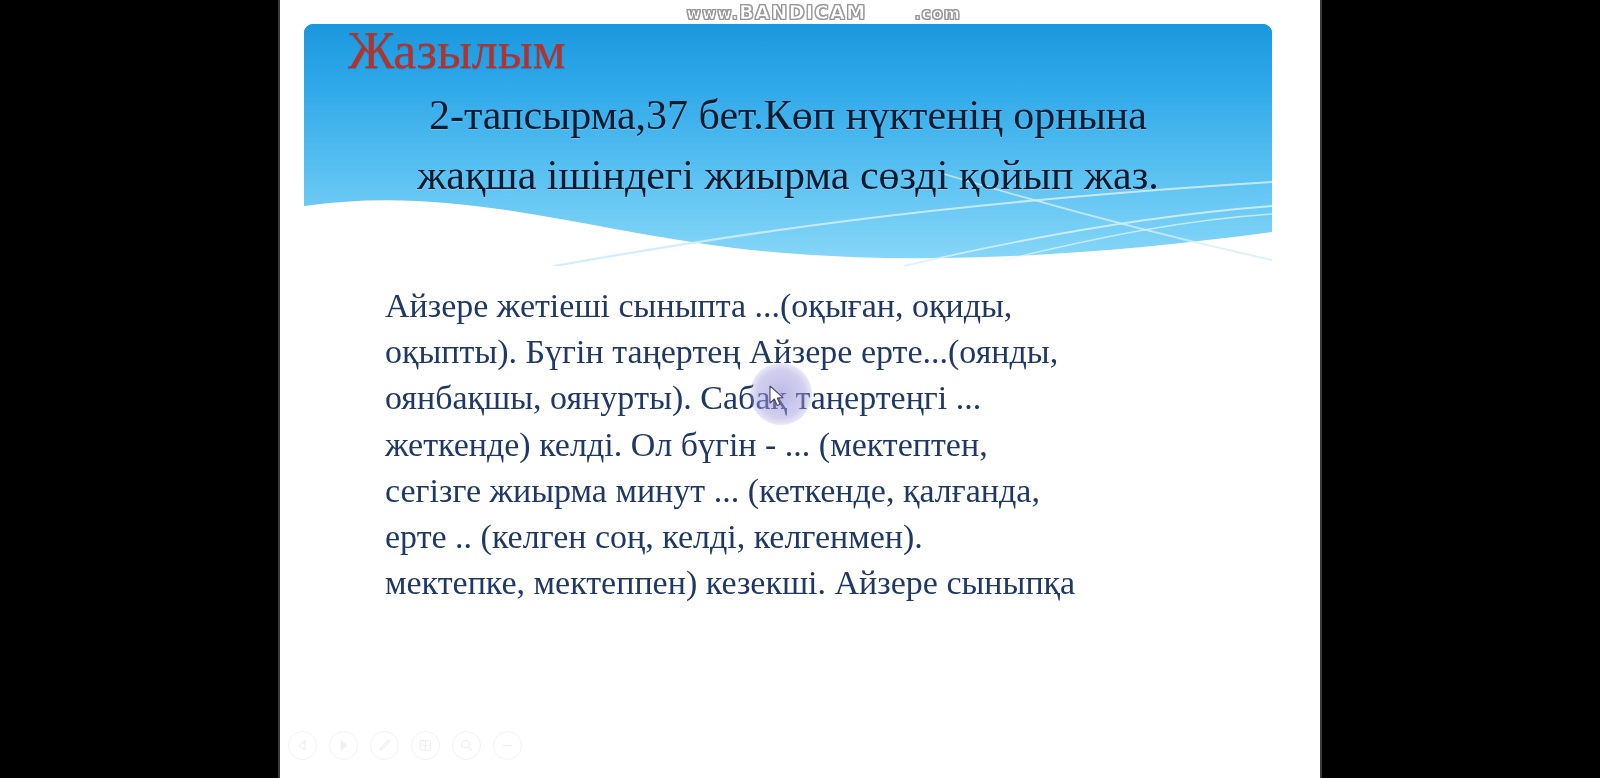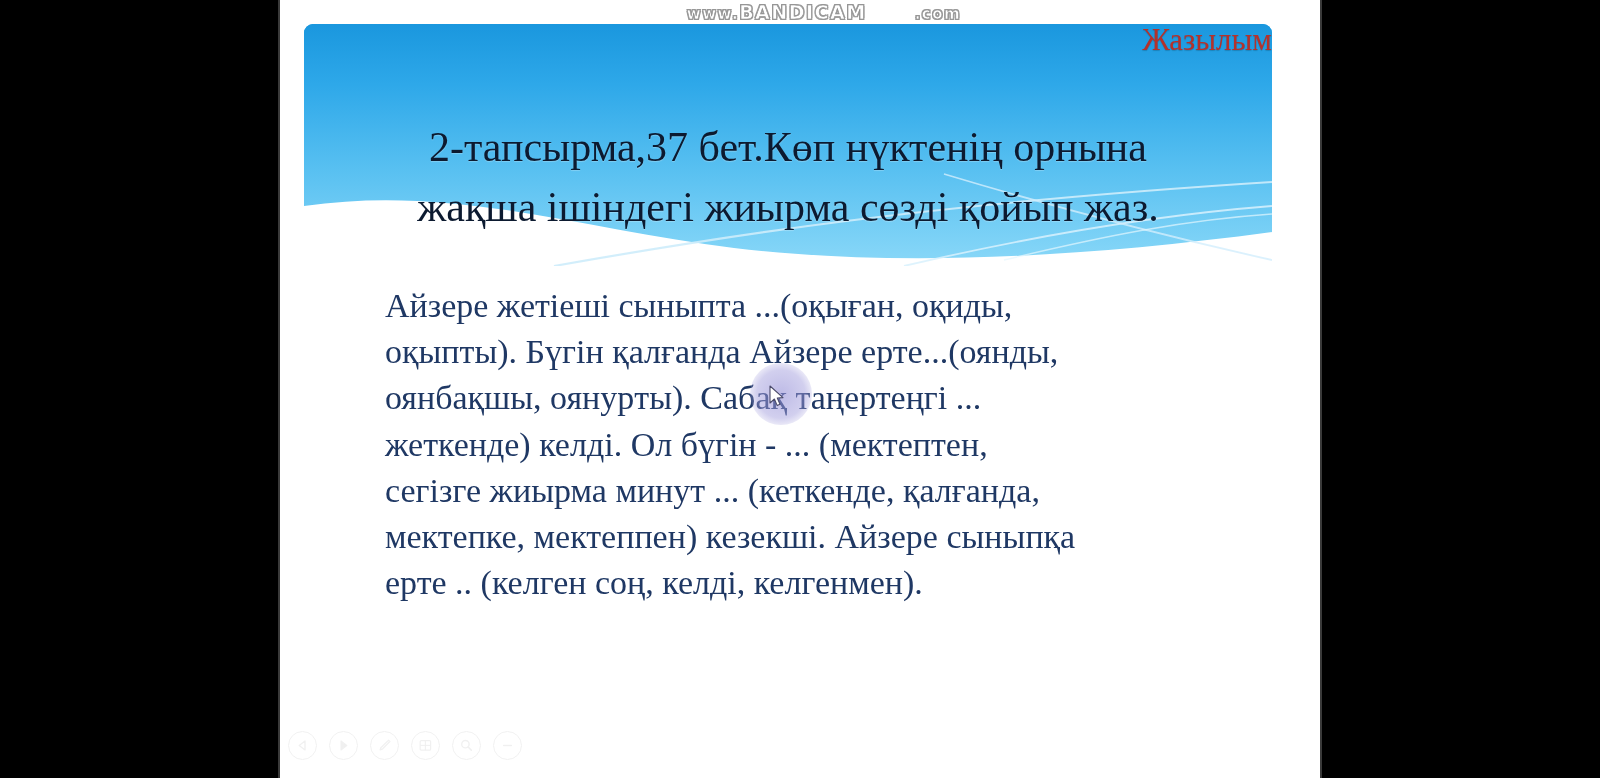--- a/index.html
+++ b/index.html
@@ -61,40 +61,39 @@
     width:968px; height:242px;
     border-radius:9px 9px 0 0;
     background:linear-gradient(175deg,#1a97de 0%, #2ba6e8 22%, #4bb9ef 52%, #72cdf5 80%, #8ad8f8 100%);
     overflow:hidden;
   }
   #banner-wave{ position:absolute; left:0; top:0; width:100%; height:100%; }
 
   #banner-title{
     position:absolute;
     left:0; right:0; top:0px;
-    text-align:right;
-    font-size:31px;
+    text-align:left;
+    font-size:52px;
     line-height:1.05;
     color:#b5312b;
     font-family:"Liberation Serif", serif;
     text-shadow:0 1px 1px rgba(0,0,0,.18);
     z-index:5;
     padding-left:44px;
   }
   #banner-lines{
     position:absolute;
     left:0; right:0; top:62px;
     z-index:5;
     text-align:center;
     color:#0c1a30;
     font-size:42px;
     line-height:1.42;
     font-family:"Liberation Serif", serif;
     text-shadow:0 1px 1px rgba(255,255,255,.25);
-    margin-top:32px;
   }
   #banner-lines .bl{ display:block; white-space:nowrap; }
 
   
   #body-text{
     position:absolute;
     left:105px; top:283px;
     width:820px;
     color:#1f3864;
     font-size:34px;
@@ -177,26 +176,26 @@
       <div id="banner-title">Жазылым</div>
 
       <div id="banner-lines">
         <span class="bl">2-тапсырма,37 бет.Көп нүктенің орнына</span>
         <span class="bl">жақша ішіндегі жиырма сөзді қойып жаз.</span>
       </div>
     </div>
 
     <div id="body-text">
       <span class="ln">Айзере жетіеші сыныпта ...(оқыған, оқиды,</span>
-      <span class="ln">оқыпты). Бүгін қалғанда Айзере ерте...(оянды,</span>
+      <span class="ln">оқыпты). Бүгін таңертең Айзере ерте...(оянды,</span>
       <span class="ln">оянбақшы, оянypты). Сабақ таңертеңгі ...</span>
       <span class="ln">жеткенде) келді. Ол бүгін - ... (мектептен,</span>
       <span class="ln">сегізге жиырма минут ... (кеткенде, қалғанда,</span>
+      <span class="ln">ерте .. (келген соң, келді, келгенмен).</span>
       <span class="ln">мектепке, мектеппен) кезекші. Айзере сыныпқа</span>
-      <span class="ln">ерте .. (келген соң, келді, келгенмен).</span>
     </div>
 
     <div id="cursor-highlight"></div>
     <svg id="cursor-arrow" width="18" height="24" viewBox="0 0 18 24">
       <path d="M2,1 L2,18 L6.4,14 L9.2,20.6 L12,19.3 L9.3,13 L15,12.6 Z" fill="#ffffff" stroke="#4a4a6a" stroke-width="1.1" stroke-linejoin="round"></path>
     </svg>
 
     <div id="player-toolbar">
 
       <div class="pbtn">

